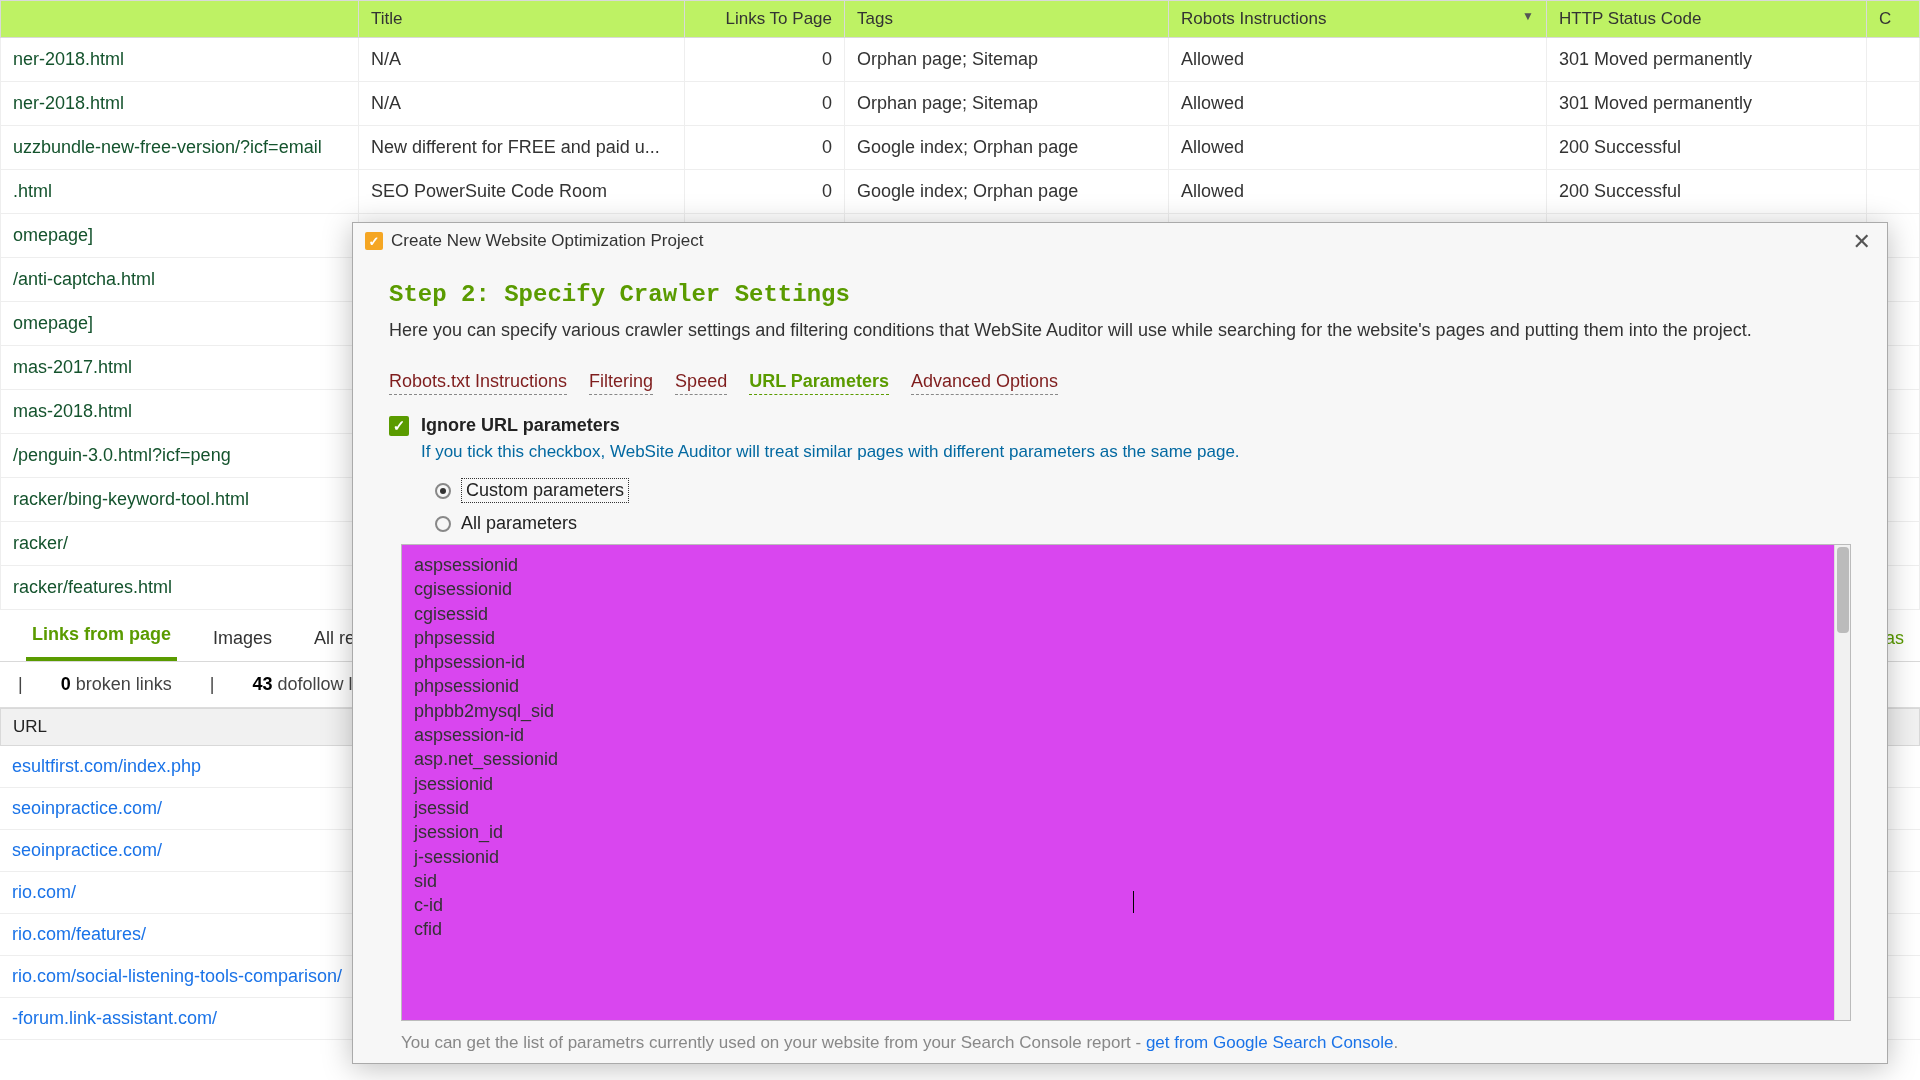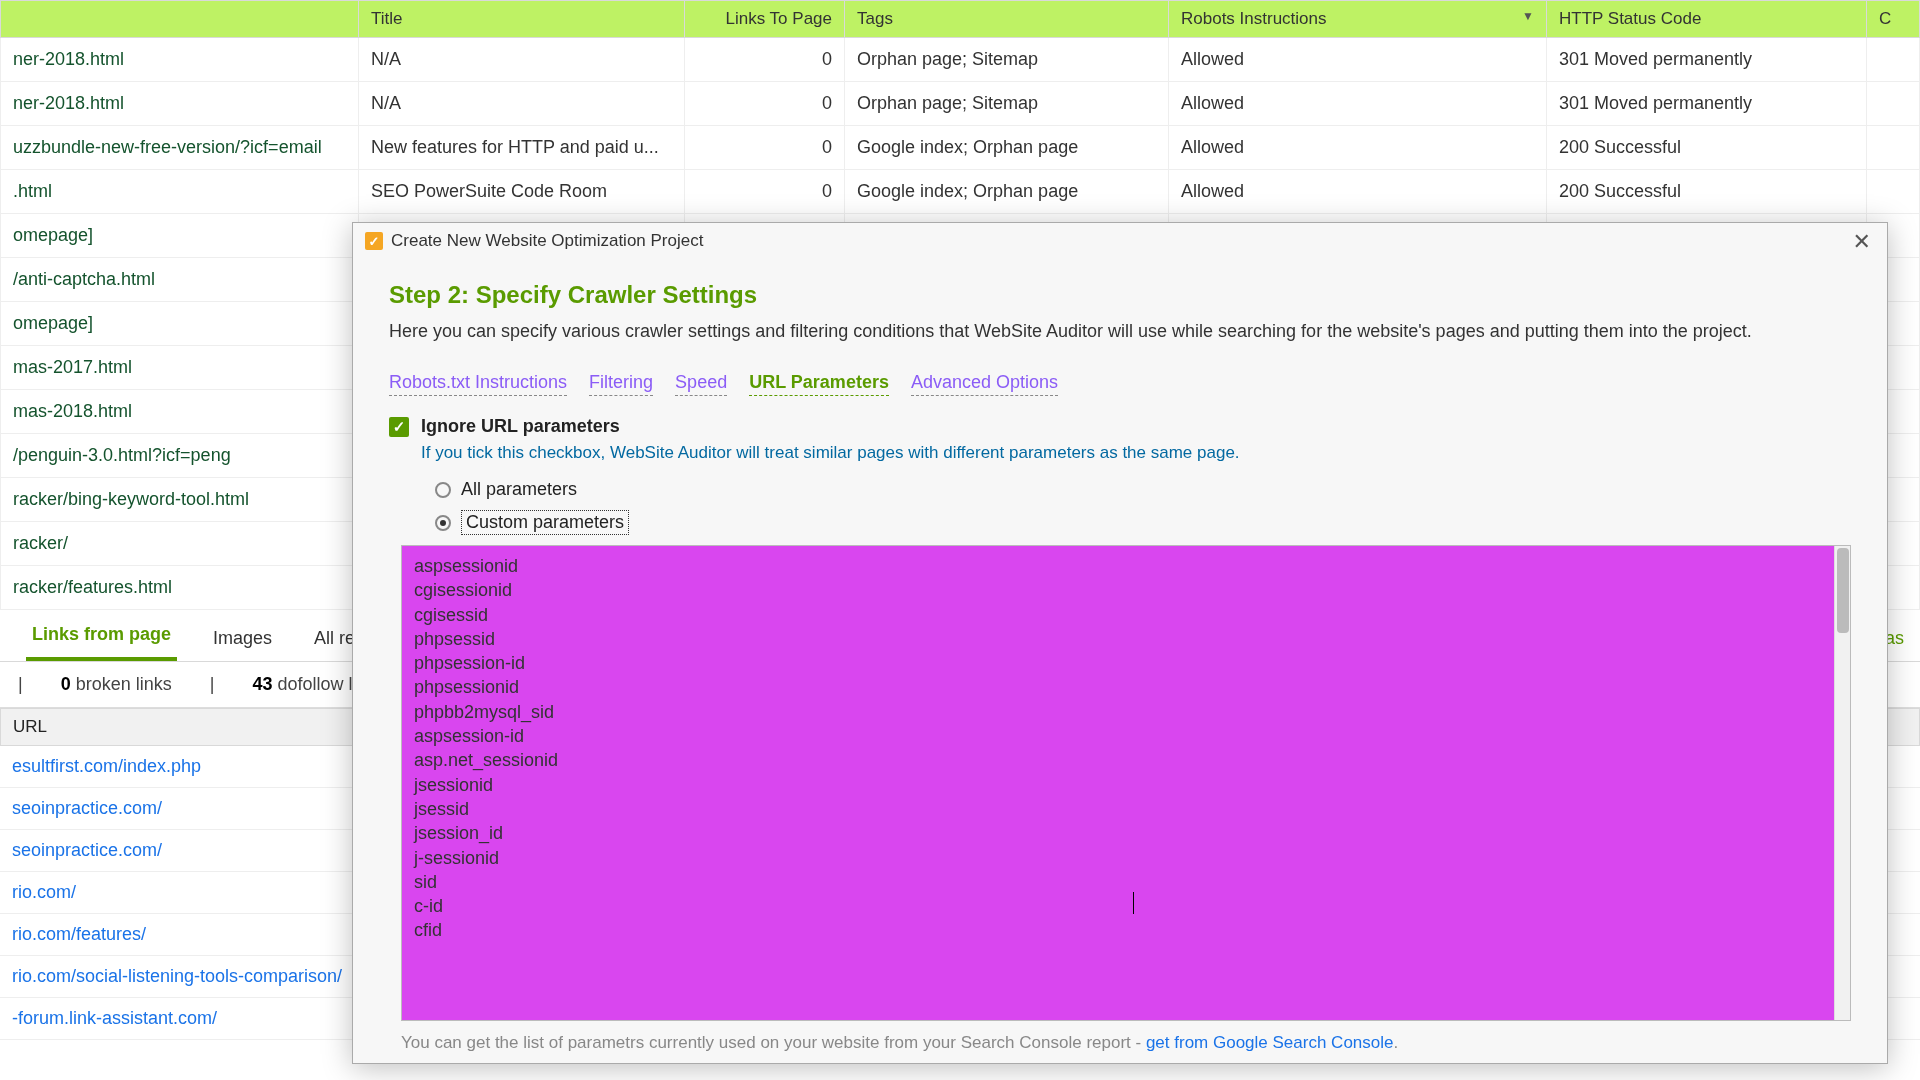--- a/index.html
+++ b/index.html
@@ -22,24 +22,24 @@
 .url-header { background: #f1f1f1; padding: 8px 12px; border: 1px solid #d9d9d9; font-size: 17px; }
 .url-row { padding: 10px 12px; border-bottom: 1px solid #eee; color: #1a73e8; font-size: 18px; }
 
 
 .modal-overlay { position: absolute; left: 352px; top: 222px; width: 1536px; height: 842px; background: #fff; border: 1px solid #aaa; box-shadow: 0 4px 28px rgba(0,0,0,.25); }
 .modal-header { height: 36px; background: #f7f7f7; display: flex; align-items: center; padding: 0 12px; position: relative; }
 .modal-icon { width: 18px; height: 18px; background: #f5a623; border-radius: 2px; display: inline-flex; align-items: center; justify-content: center; margin-right: 8px; color:#fff; font-size:13px; font-weight:bold; }
 .modal-title { font-size: 17px; color: #333; }
 .modal-close { position: absolute; right: 10px; top: 6px; font-size: 22px; color: #555; cursor: pointer; line-height: 1; padding: 2px 6px; }
 .modal-body { padding: 22px 36px 10px 36px; background: #f7f7f7; height: calc(100% - 36px); overflow: hidden; display:flex; flex-direction:column; }
-.step-title { color: #5a9b00; font-size: 24px; font-weight: 700; margin-bottom: 12px; }
+.step-title { color: #5a9b00; font-size: 24px; font-weight: 700; margin-bottom: 12px; font-family: Liberation Mono, monospace; }
 .step-desc { font-size: 18px; color: #333; margin-bottom: 30px; }
 .sub-tabs { display: flex; gap: 22px; margin-bottom: 20px; }
-.sub-tab { font-size: 18px; color: #8b5cf6; border-bottom: 1px dashed #888; padding-bottom: 2px; cursor: pointer; }
+.sub-tab { font-size: 18px; color: #7f1d1d; border-bottom: 1px dashed #888; padding-bottom: 2px; cursor: pointer; }
 .sub-tab.active { color: #5a9b00; border-bottom: 1px dashed #5a9b00; font-weight: 600; }
 .chk-row { display: flex; align-items: center; gap: 12px; font-weight: 700; margin-bottom: 6px; }
 .chk { width: 20px; height: 20px; background: #5a9b00; border-radius: 2px; display: inline-flex; align-items: center; justify-content: center; color: #fff; font-size: 15px; font-weight: bold; cursor:pointer; }
 .chk-hint { font-size: 17px; color: #0369a1; margin-left: 32px; margin-bottom: 16px; }
 .radio-row { display: flex; align-items: center; gap: 10px; margin-left: 46px; margin-bottom: 10px; font-size: 18px; }
 .radio { width: 16px; height: 16px; border: 2px solid #888; border-radius: 50%; display: inline-block; position: relative; cursor:pointer; }
 .radio.sel::after { content: ""; position: absolute; inset: 3px; background: #333; border-radius: 50%; }
 .radio-label-box { border: 1px dotted #333; padding: 1px 4px; }
 .textarea-wrap { flex:1; margin-left: 12px; border: 1px solid #bbb; background: #d946ef; position: relative; display:flex; }
 .textarea { flex:1; padding: 8px 12px; font-size: 18px; line-height: 1.35; color: #333; white-space: pre; overflow: auto; outline:none; }
@@ -87,21 +87,21 @@
         <td class="link">ner-2018.html</td>
         <td>N/A</td>
         <td class="num">0</td>
         <td>Orphan page; Sitemap</td>
         <td>Allowed</td>
         <td>301 Moved permanently</td>
         <td></td>
       </tr>
       <tr>
         <td class="link">uzzbundle-new-free-version/?icf=email</td>
-        <td>New features for HTTP and paid u...</td>
+        <td>New different for FREE and paid u...</td>
         <td class="num">0</td>
         <td>Google index; Orphan page</td>
         <td>Allowed</td>
         <td>200 Successful</td>
         <td></td>
       </tr>
       <tr>
         <td class="link">.html</td>
         <td>SEO PowerSuite Code Room</td>
         <td class="num">0</td>
@@ -236,26 +236,26 @@
       <div class="sub-tab">Advanced Options</div>
     </div>
 
     <div class="chk-row">
       <span class="chk">✓</span>
       <span>Ignore URL parameters</span>
     </div>
     <div class="chk-hint">If you tick this checkbox, WebSite Auditor will treat similar pages with different parameters as the same page.</div>
 
     <div class="radio-row">
+      <span class="radio sel"></span>
+      <span class="radio-label-box">Custom parameters</span>
+    </div>
+    <div class="radio-row">
       <span class="radio"></span>
       <span>All parameters</span>
-    </div>
-    <div class="radio-row">
-      <span class="radio sel"></span>
-      <span class="radio-label-box">Custom parameters</span>
     </div>
 
     <div class="textarea-wrap">
       <div class="textarea">aspsessionid
 cgisessionid
 cgisessid
 phpsessid
 phpsession-id
 phpsessionid
 phpbb2mysql_sid

